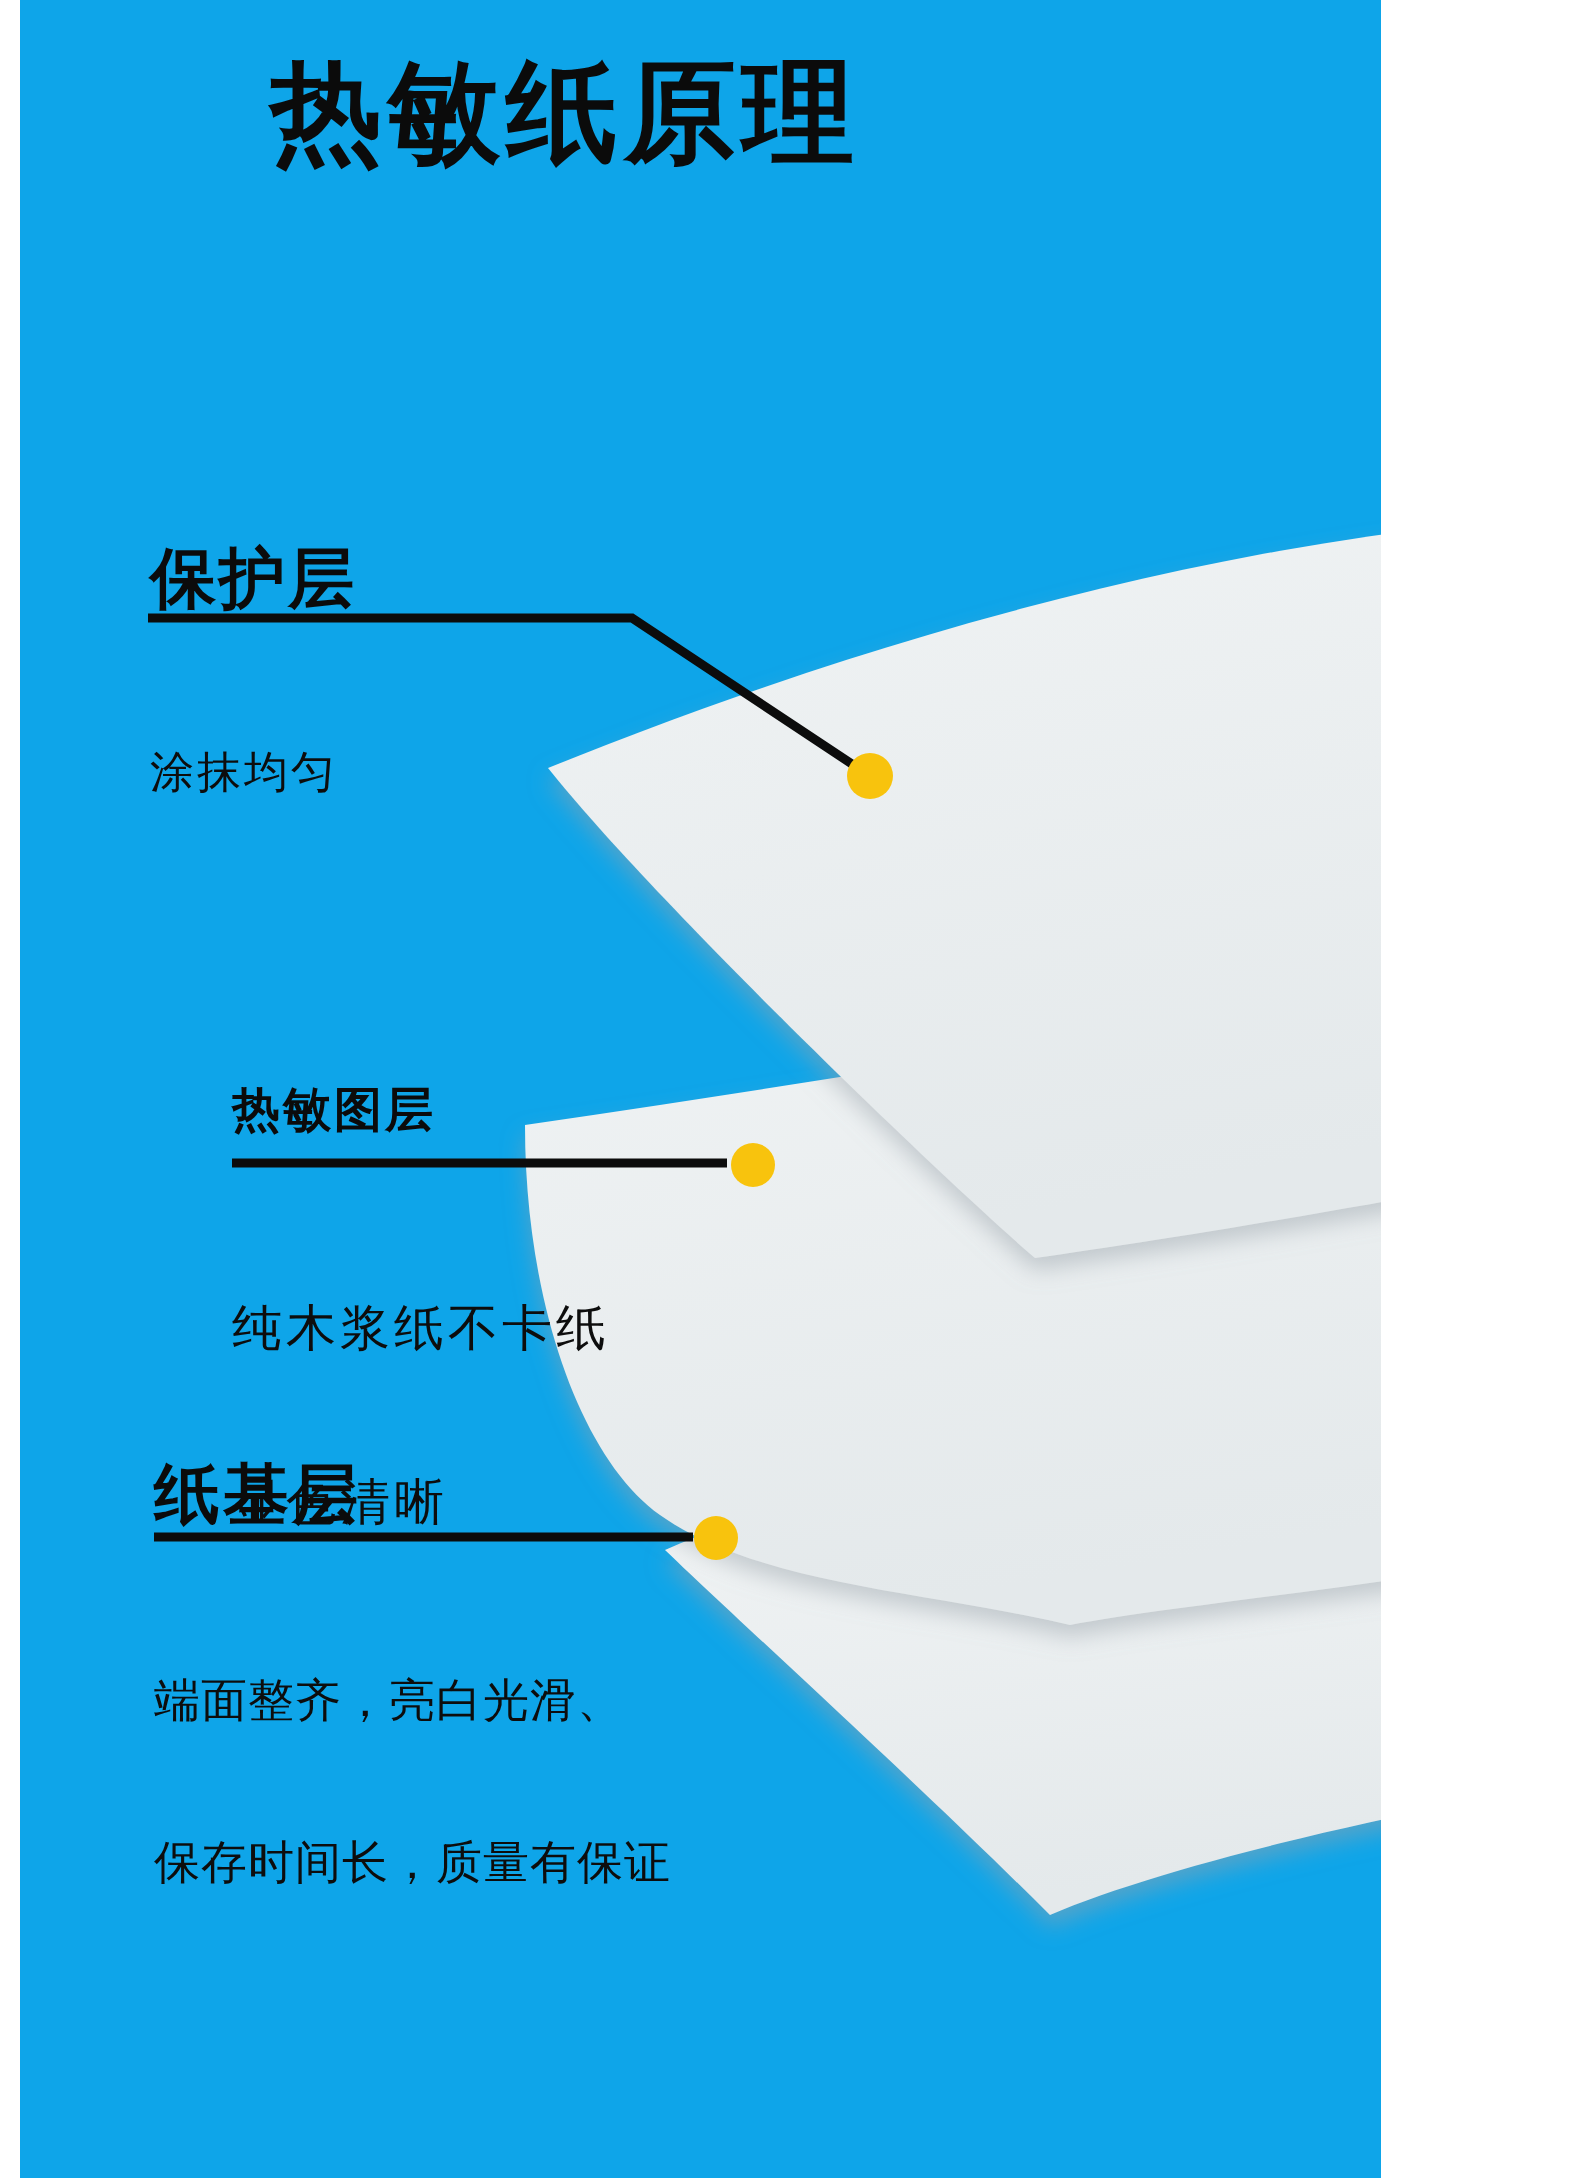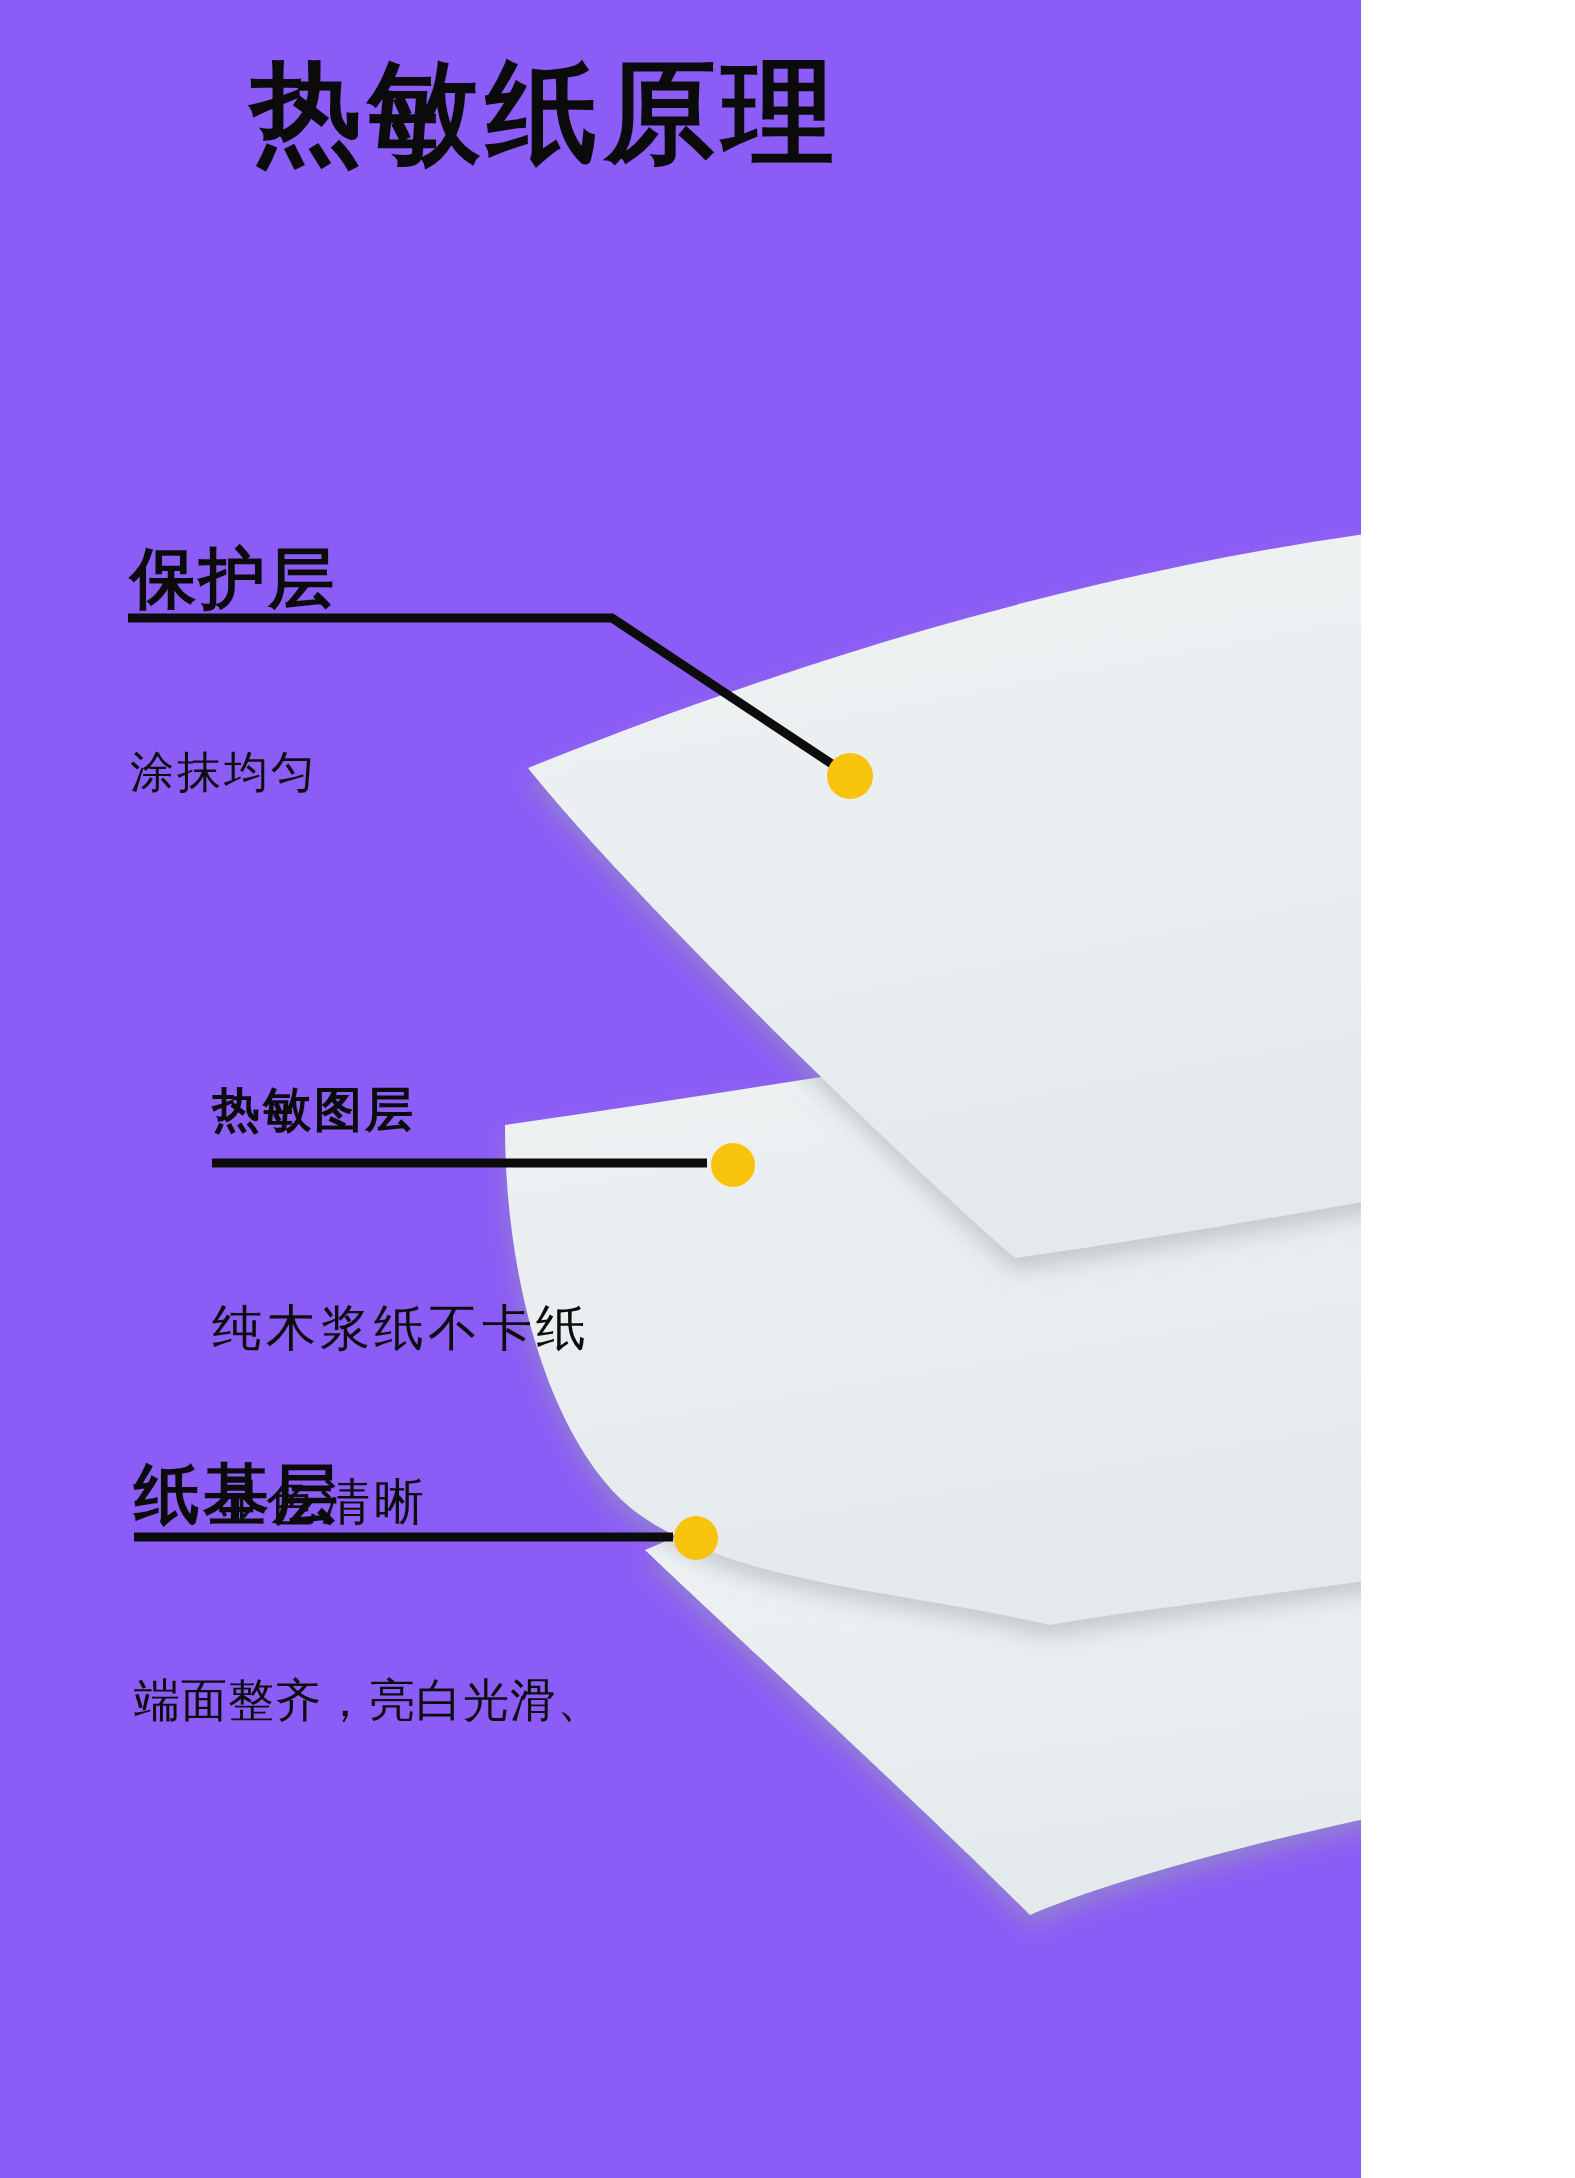--- a/index.html
+++ b/index.html
@@ -1,17 +1,17 @@
 <!DOCTYPE html>
 <html><head>
 <meta charset="utf-8">
 <style>
   html,body{margin:0;padding:0;background:#ffffff;}
-  .canvas{position:relative;width:1361px;height:2178px;background:#8b5cf6;overflow:hidden;
-          font-family:"Liberation Serif", serif;}
+  .canvas{position:relative;width:1361px;height:2178px;background:#0ea5e9;overflow:hidden;
+          font-family:"Liberation Serif", serif;margin-left:20px;}
   .art{position:absolute;left:0;top:0;}
   .txt{position:absolute;color:#0d0d0d;white-space:pre;}
   .main-title{left:250px;top:48px;font-family:"Liberation Sans",sans-serif;
               font-weight:900;font-size:112px;line-height:130px;letter-spacing:6px;color:#0b0b0b;}
   .sub-title{left:250px;top:270px;width:600px;text-align:center;
              font-family:"Liberation Sans",sans-serif;font-weight:500;font-size:45px;
              letter-spacing:1px;color:#262626;}
   .layer-heading{font-weight:600;color:#0b0b0b;}
   .h1{left:130px;top:534px;font-size:66px;letter-spacing:3px;}
   .h2{left:212px;top:1078px;font-size:48px;letter-spacing:3px;}
@@ -66,15 +66,16 @@
 
   <div class="txt layer-heading h2">热敏图层</div>
   <div class="txt layer-desc d2">
     <div>纯木浆纸不卡纸</div>
     <div>显色清晰</div>
   </div>
 
   <div class="txt layer-heading h3">纸基层</div>
   <div class="txt layer-desc d3">
     <div>端面整齐，亮白光滑、</div>
+    <div>保存时间长，质量有保证</div>
   </div>
 
 </div>
 
 </body></html>

